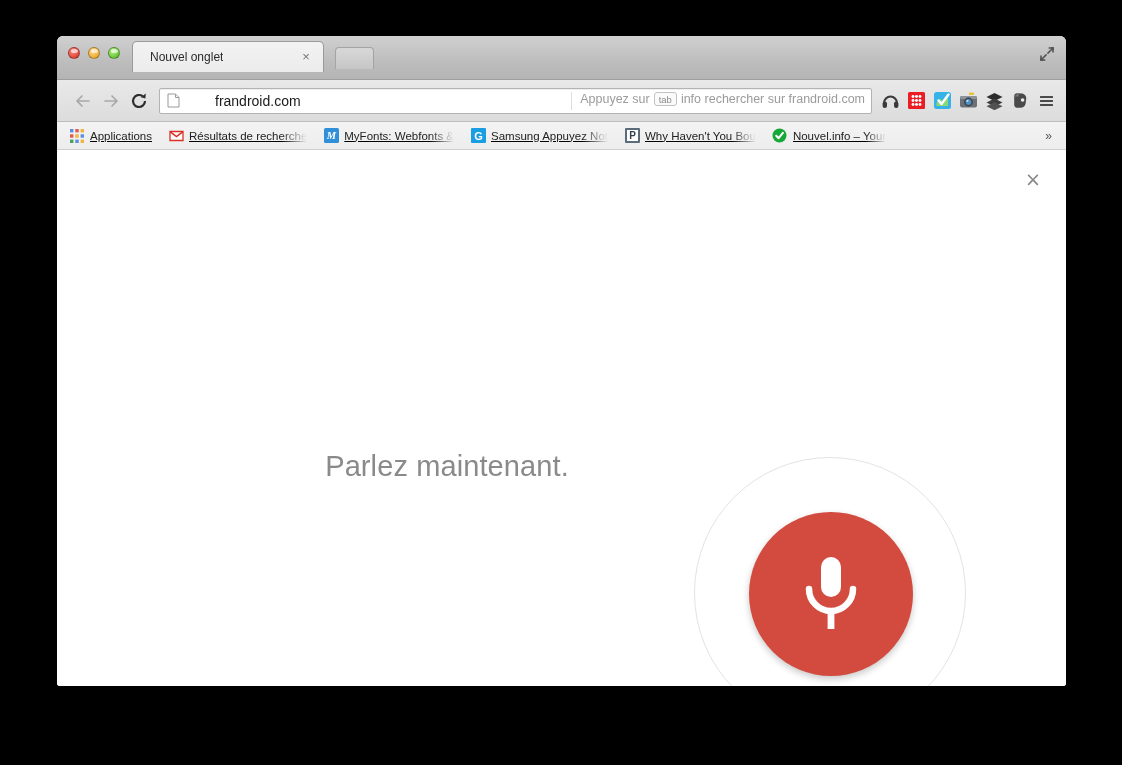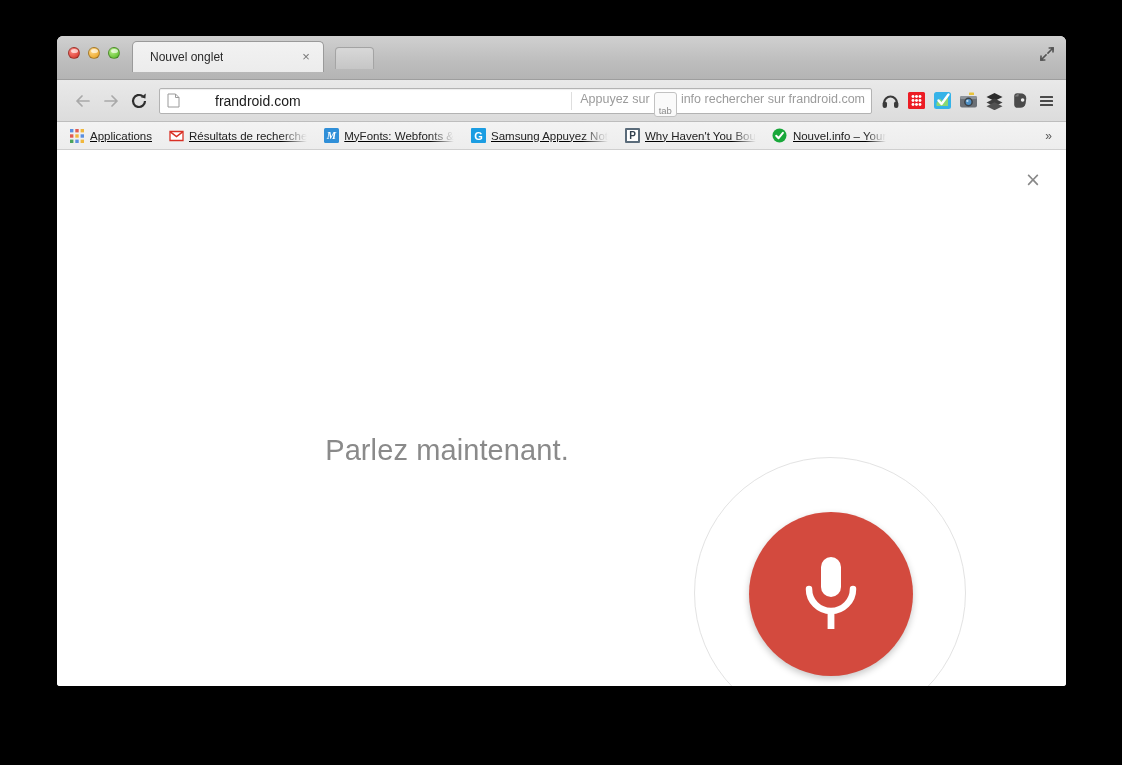--- a/index.html
+++ b/index.html
@@ -162,21 +162,21 @@
     border-left: 1px solid #dedede;
     height: 18px;
   }
   #tab-key-badge {
     display: inline-block;
     border: 1px solid #c2c2c2;
     border-radius: 3px;
     background: #fafafa;
     color: #8c8c8c;
     font-size: 9.5px;
-    padding: 12px 4px 0;
+    padding: 1px 4px 0;
     margin: 0 4px;
     line-height: 11px;
   }
 
   #extension-bar {
     display: flex;
     align-items: center;
     gap: 6px;
     flex: none;
   }
@@ -249,21 +249,21 @@
     font-size: 19px;
     line-height: 22px;
     text-align: center;
     cursor: pointer;
     font-family: "DejaVu Sans", sans-serif;
   }
 
   #voice-prompt {
     position: absolute;
     left: 180px;
-    top: 284px;
+    top: 300px;
     width: 420px;
     text-align: center;
     font-size: 29px;
     color: #8a8a8a;
     letter-spacing: 0.1px;
   }
 
   #mic-outer-ring {
     position: absolute;
     left: 637px;

